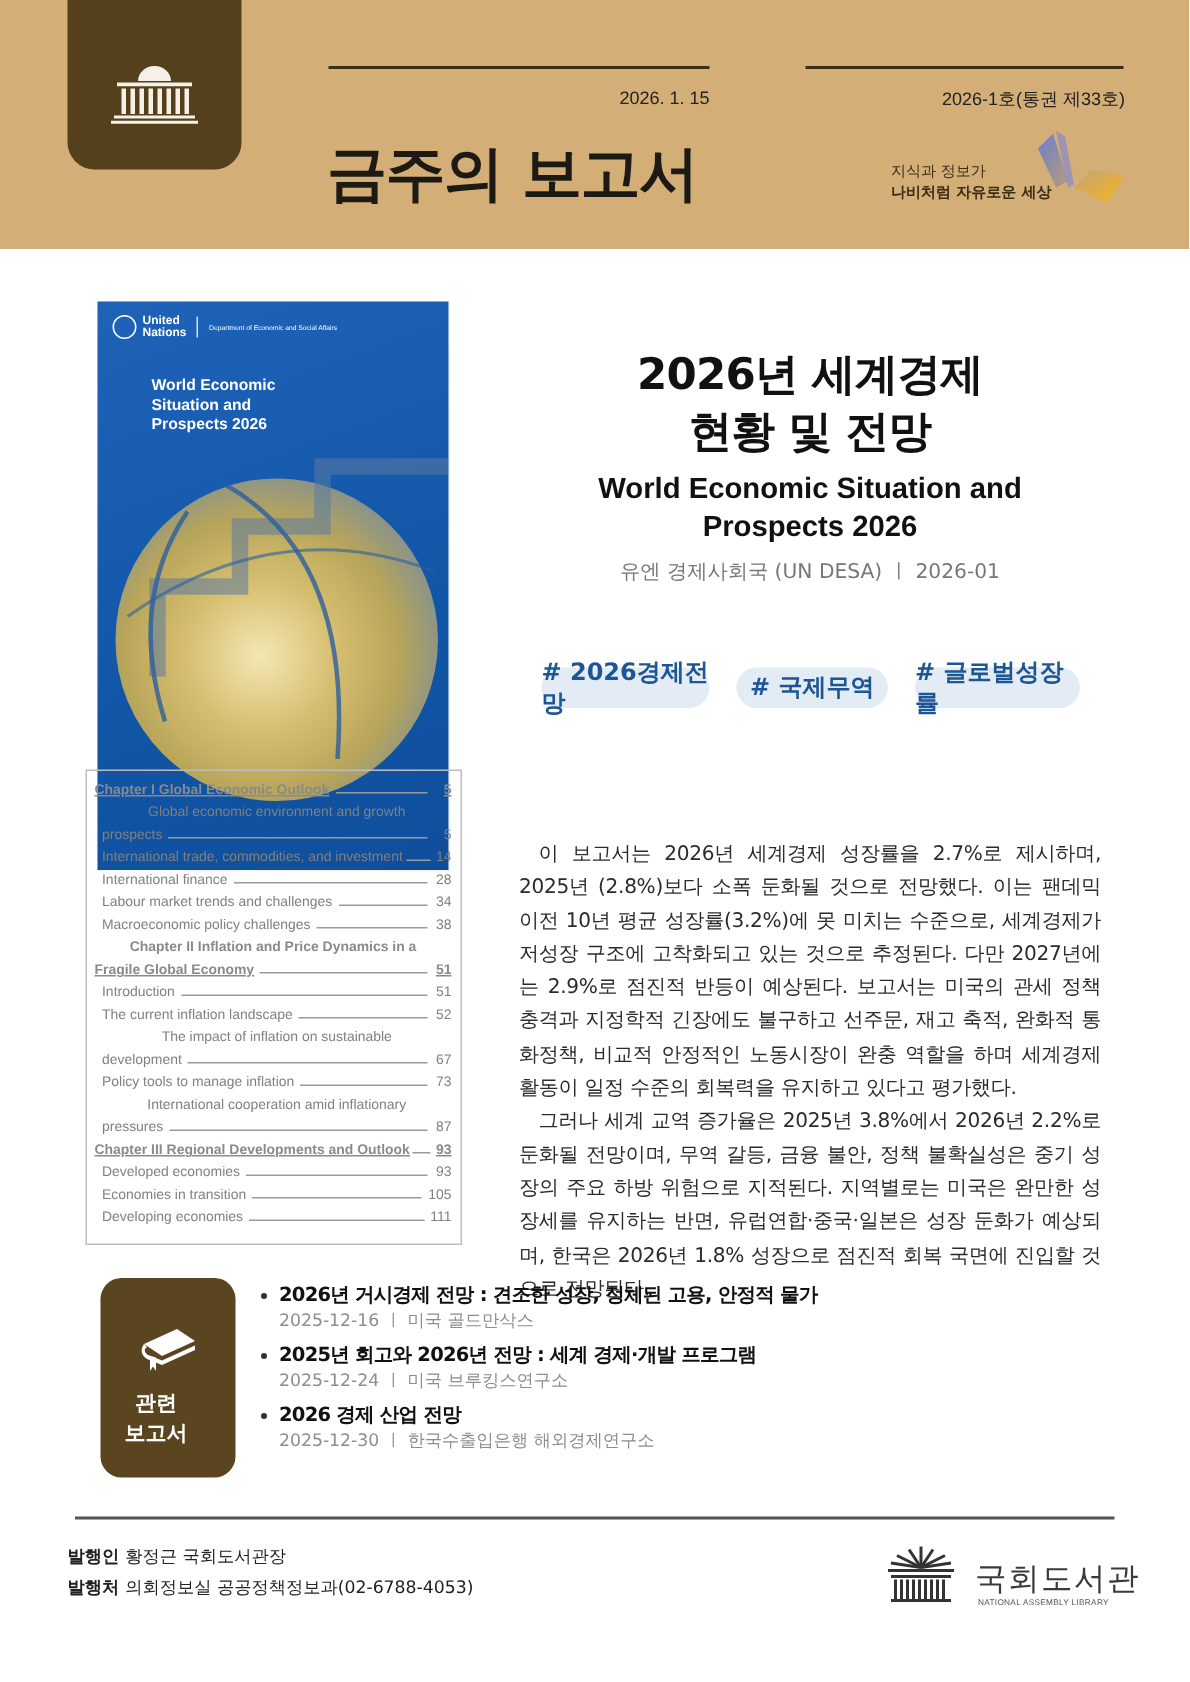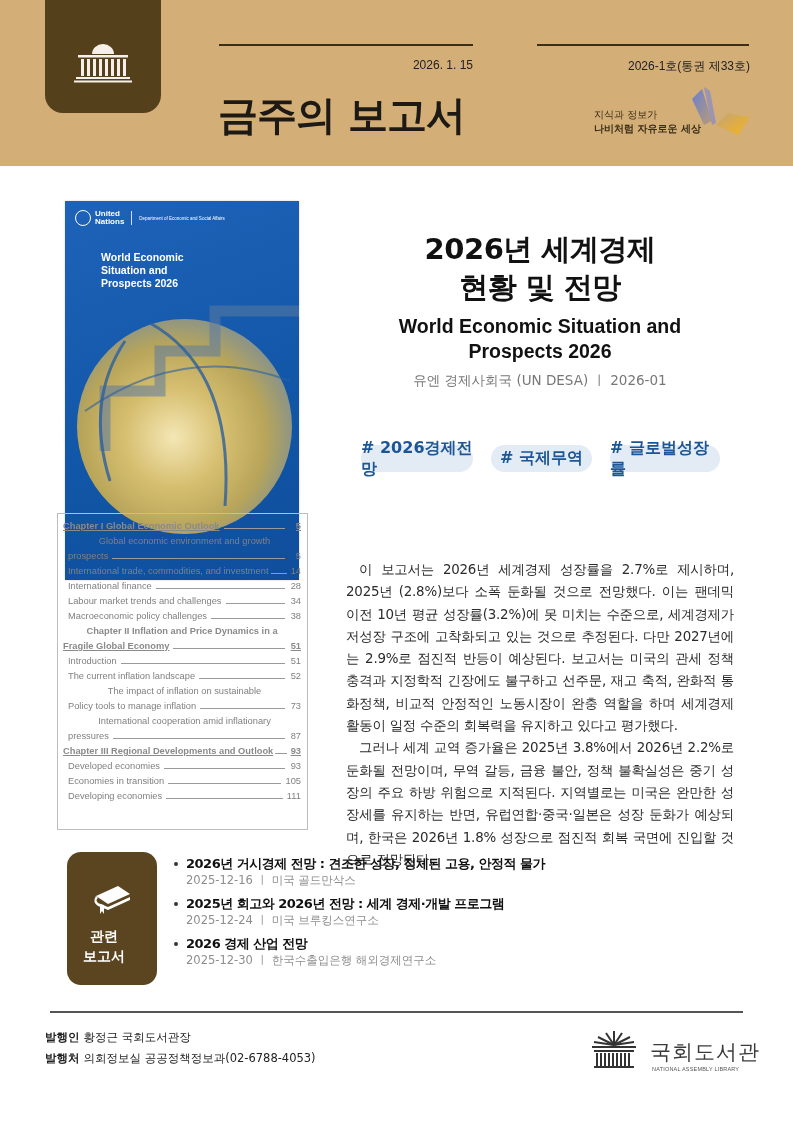--- a/index.html
+++ b/index.html
@@ -187,20 +187,25 @@
       <span class="t">Introduction</span>
       <span class="dash"></span>
       <span class="p">51</span>
     </div>
   <div class="toc-row sub">
       <span class="t">The current inflation landscape</span>
       <span class="dash"></span>
       <span class="p">52</span>
     </div>
   <div class="toc-wrap">The impact of inflation on sustainable</div>
+  <div class="toc-row sub">
+      <span class="t">development</span>
+      <span class="dash"></span>
+      <span class="p">67</span>
+    </div>
   <div class="toc-row sub">
       <span class="t">Policy tools to manage inflation</span>
       <span class="dash"></span>
       <span class="p">73</span>
     </div>
   <div class="toc-wrap">International cooperation amid inflationary</div>
   <div class="toc-row sub">
       <span class="t">pressures</span>
       <span class="dash"></span>
       <span class="p">87</span>

